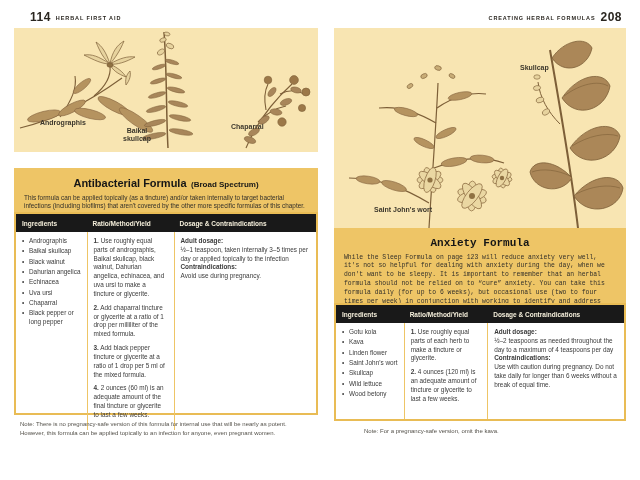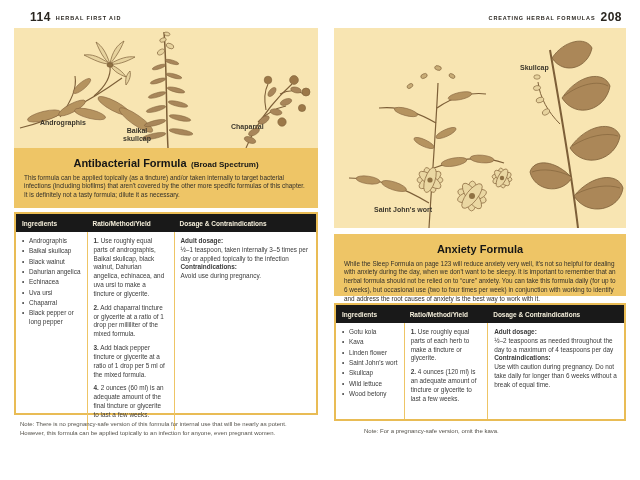--- a/index.html
+++ b/index.html
@@ -14,22 +14,22 @@
   .pg-num{font-size:12px;letter-spacing:0.5px;vertical-align:-1px;}
   .pg-header .sp{display:inline-block;width:5px;}
 
   .illu{position:absolute;left:0;top:28px;width:100%;background:#f8e5b2;overflow:hidden;}
   .page.left .illu{height:124px;}
   .page.right .illu{height:200px;}
   .illu svg{display:block;width:100%;height:100%;}
   .plant-label{position:absolute;font-size:7px;font-weight:bold;color:#3c372c;line-height:1.15;}
 
   .gold-box{position:absolute;left:0;width:100%;background:#eec566;box-sizing:border-box;}
-  .page.left .gold-box{top:148px;height:60px;}
-  .page.right .gold-box{top:234px;height:62px;}
+  .page.left .gold-box{top:168px;height:60px;}
+  .page.right .gold-box{top:228px;height:75px;font-family:Liberation Mono, monospace;}
   .formula-title{text-align:center;padding-top:5px;color:#161616;}
   .t-main{font-size:11px;font-weight:bold;}
   .t-sub{font-size:8px;font-weight:bold;}
   .intro{margin:2.5px 10px 0;font-size:6.4px;line-height:1.4;color:#33302a;}
 
   .tbl{position:absolute;left:0;width:100%;border:2px solid #e9bc55;box-sizing:border-box;background:#fff;display:flex;flex-direction:column;}
   .page.left .tbl{top:212px;height:203px;}
   .page.right .tbl{top:303px;height:118px;}
   .tbl-head{display:flex;background:#191919;flex:0 0 auto;}
   .tbl-head .cell{color:#f5efdb;font-weight:bold;font-size:6.5px;padding:6px 6px 5px;}

